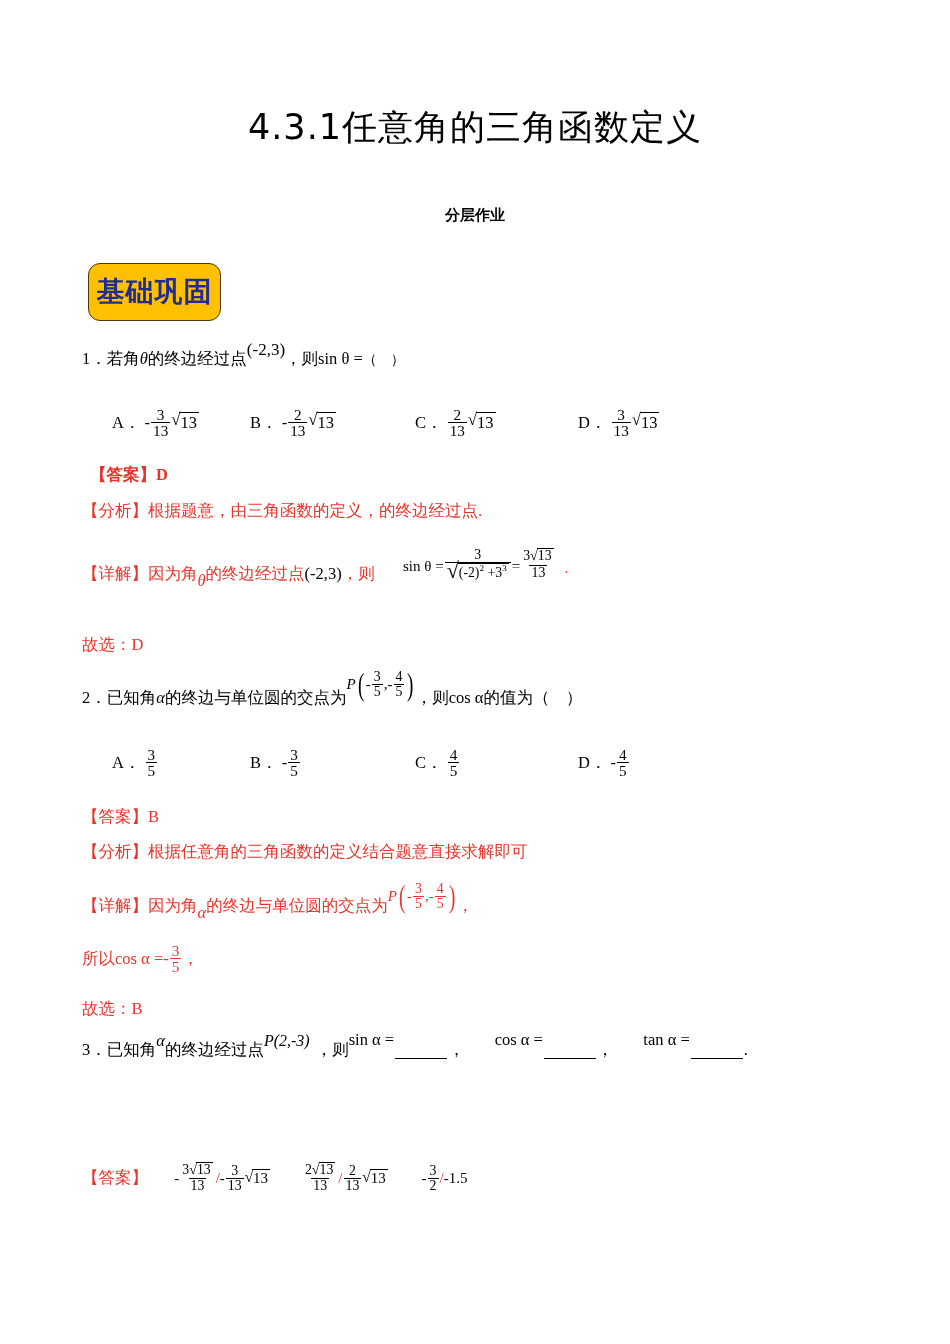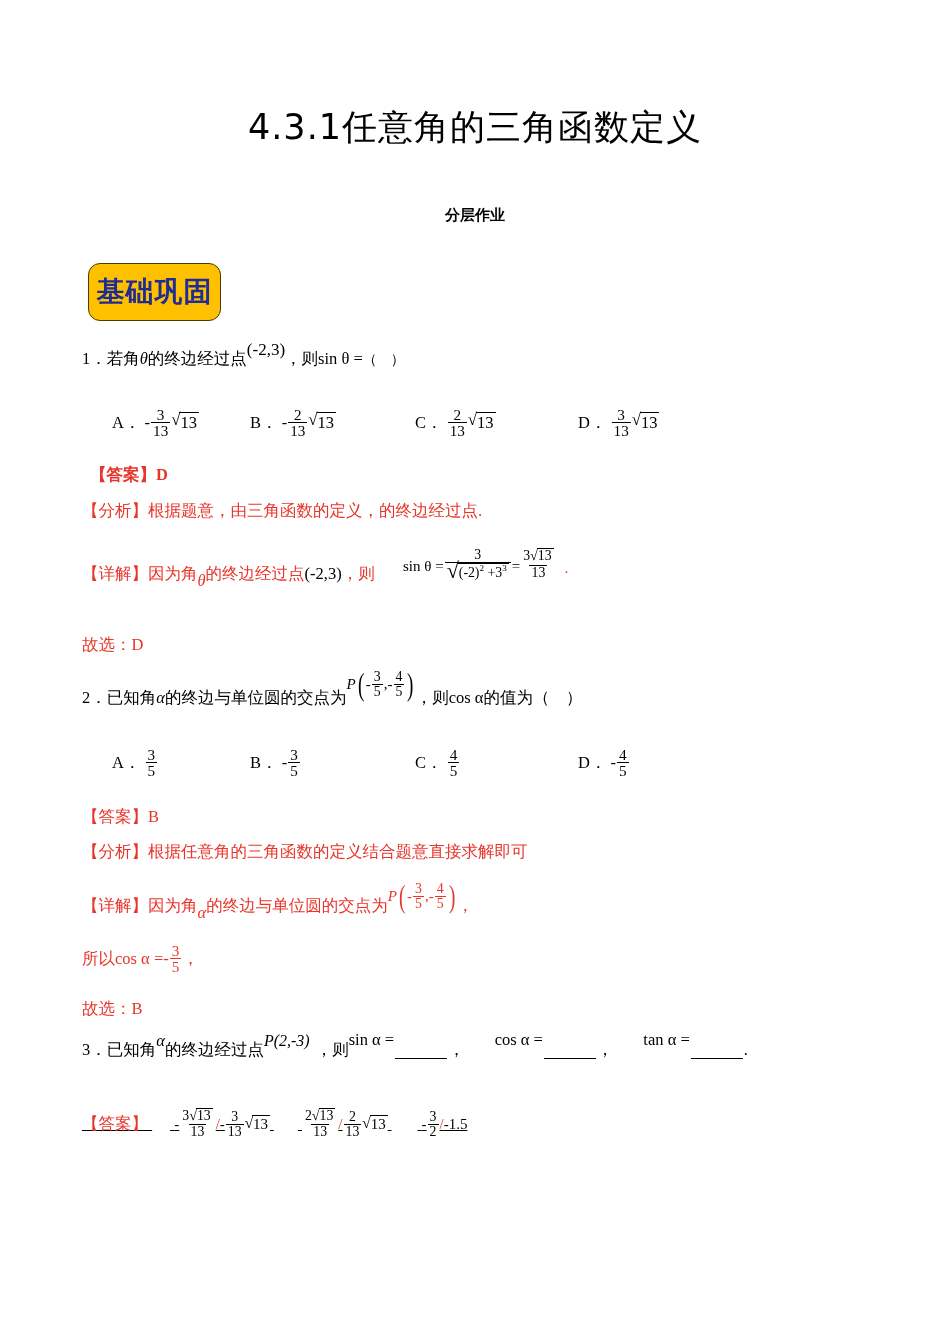--- a/index.html
+++ b/index.html
@@ -308,21 +308,21 @@
   </div>
 
   <div class="blk red" style="left:82px; top:1000px;">
     <span class="cn">故选：</span><span class="mathrm">B</span>
   </div>
 
   <div class="blk" style="left:82px; top:1038px;text-align:center;">
     <span class="mathrm">3．</span><span class="cn">已知角</span><span class="mathit raise">α</span><span class="cn">的终边经过点</span><span class="mathit raise" style="font-size:16px;">P(2,-3)</span><span class="cn" style="padding-left:6px;">，则</span><span style="position:relative; top:-10px;"><span class="mathrm">sin α =</span></span><span class="blank-ul"></span><span class="cn">，</span><span style="position:relative; top:-10px; padding-left:30px;"><span class="mathrm">cos α =</span></span><span class="blank-ul"></span><span class="cn">，</span><span style="position:relative; top:-10px; padding-left:30px;"><span class="mathrm">tan α =</span></span><span class="blank-ul"></span><span class="mathrm">.</span>
   </div>
 
-  <div class="blk" style="left:82px; top:1110px;text-decoration:underline;">
+  <div class="blk" style="left:82px; top:1164px;">
     <span class="cn red">【答案】</span>
     <span style="display:inline-block; width:18px;"></span>
     
     <span style="font-size:15px;">
       <span>-</span><span class="frac">
           <span class="num"><span class="mathrm">3</span><span class="sqrt">
               <span class="rad">√</span>
               <span class="body">13</span>
             </span></span>
           <span class="den">13</span>

